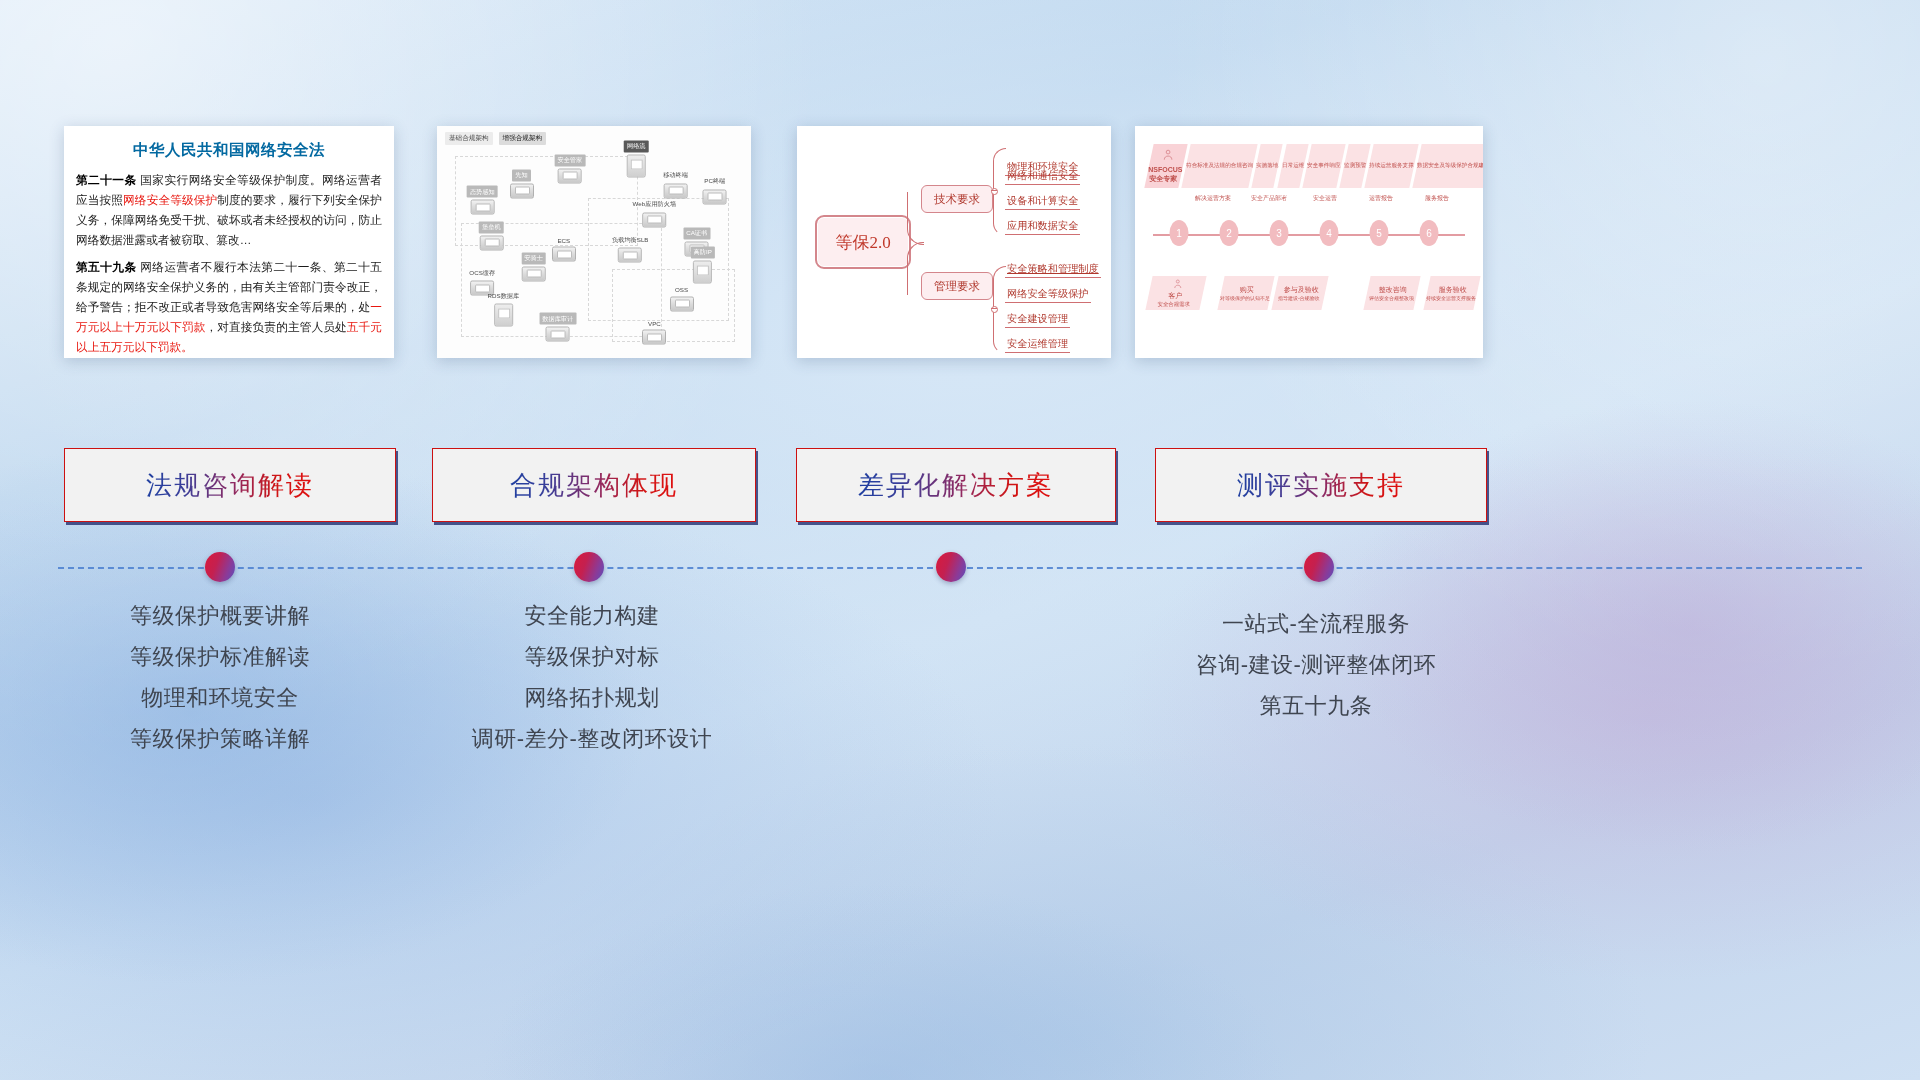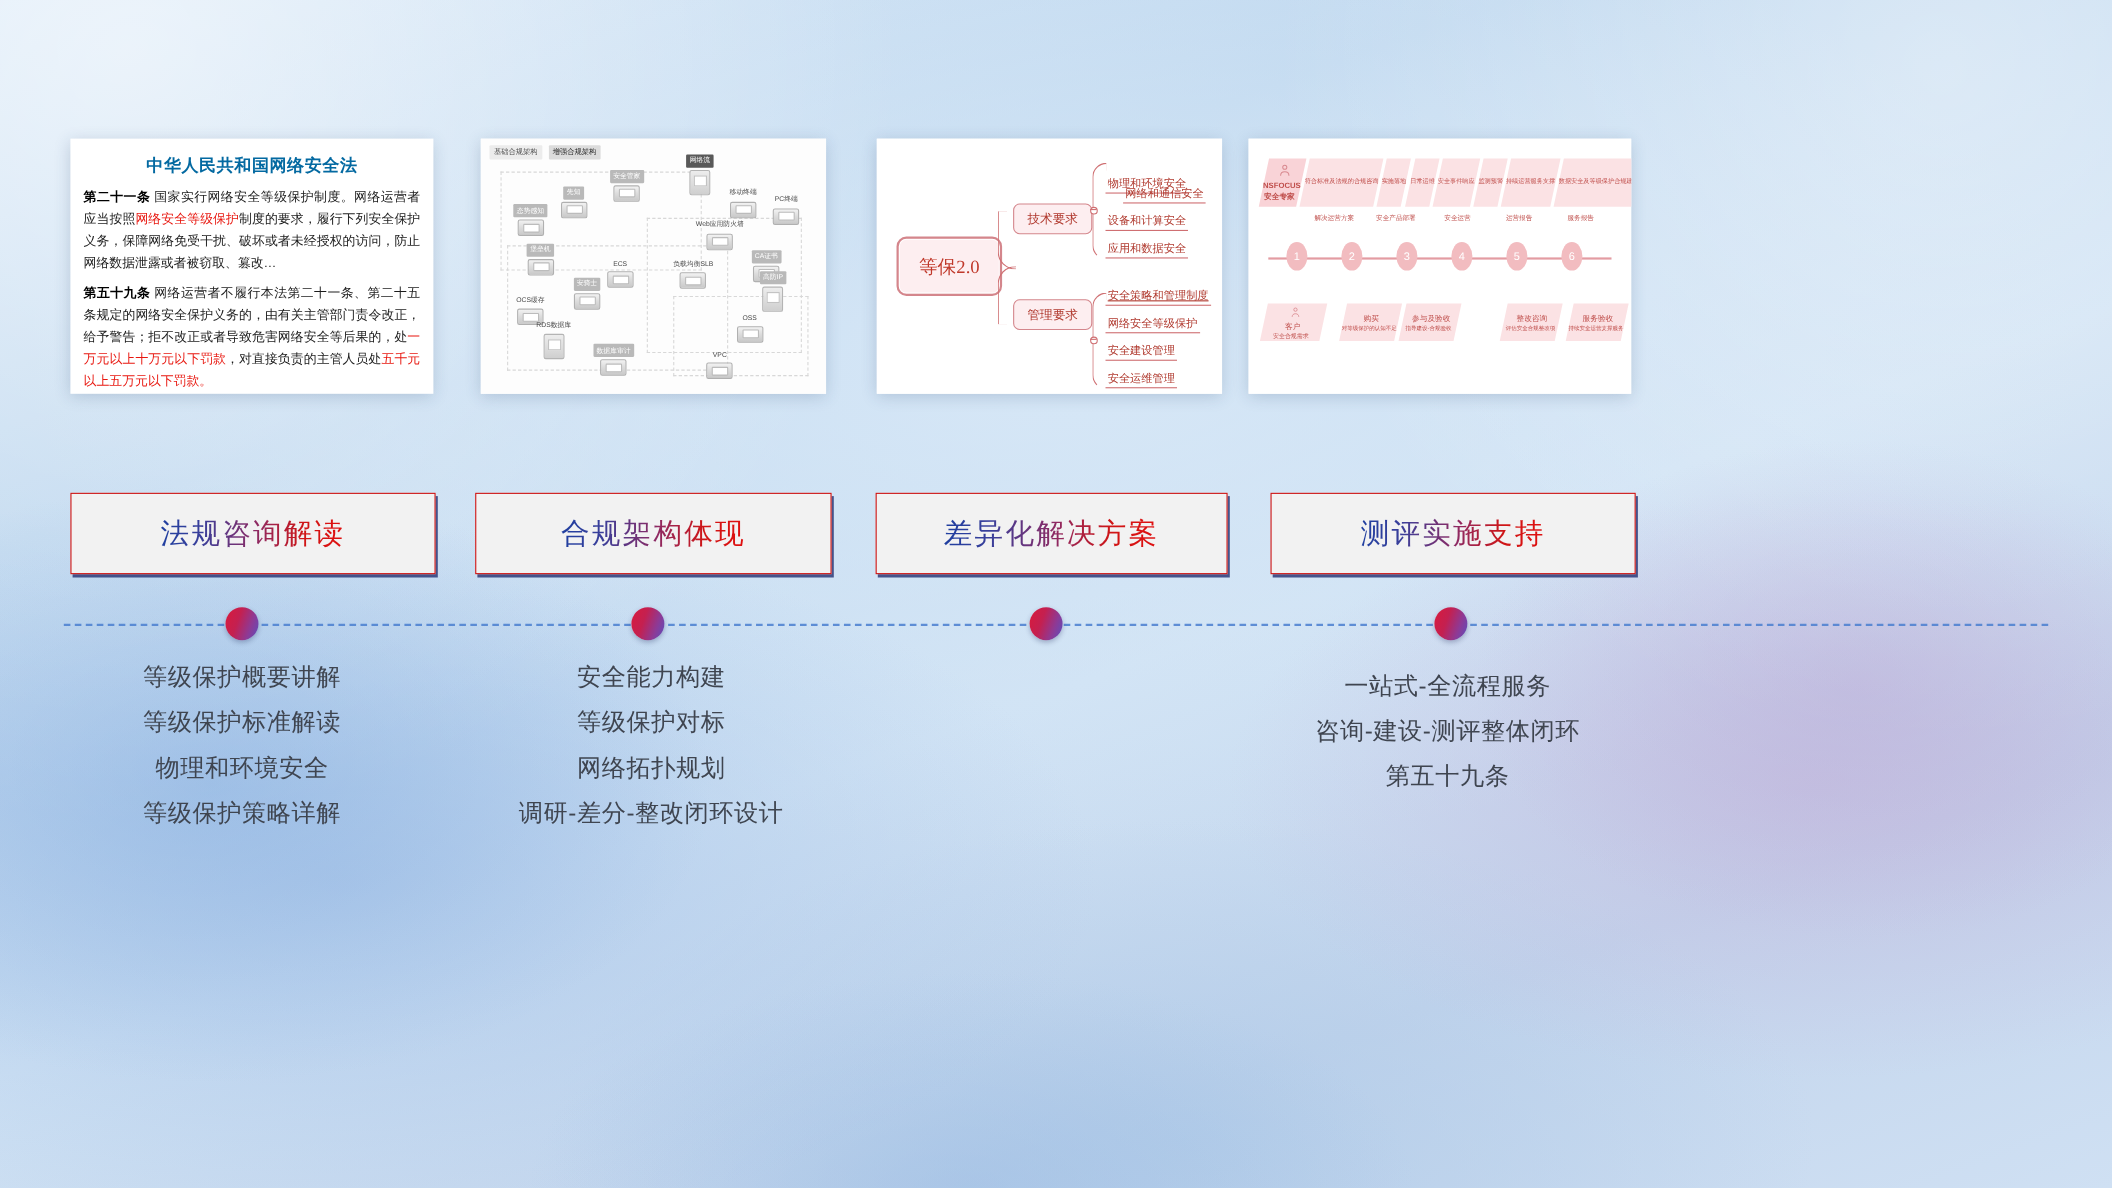--- a/index.html
+++ b/index.html
@@ -284,21 +284,21 @@
     </div>
   </div>
 
   <div class="card" id="card2">
     <div class="mind">
       <div class="mm-root">等保2.0</div>
       <div class="mm-branch" id="mmb0">技术要求</div>
       <div class="mm-branch" id="mmb1">管理要求</div>
       <div id="mm-extras">
           <div class="mm-leaf" style="left: 208px; top: 34px;">物理和环境安全</div>
-          <div class="mm-leaf" style="left: 208px; top: 43px; margin-left: 16px;">网络和通信安全</div>
+          <div class="mm-leaf" style="left: 208px; top: 43px;">网络和通信安全</div>
           <div class="mm-leaf" style="left: 208px; top: 68px;">设备和计算安全</div>
           <div class="mm-leaf" style="left: 208px; top: 93px;">应用和数据安全</div>
           <div class="mm-curve" style="left: 196px; top: 22px; width: 12px; height: 86px; border-radius: 14px 0px 0px 14px; border-right: none;"></div>
           <div class="mm-dot" style="left: 194px; top: 62px;"></div>
           <div class="mm-link" style="left: 194px; top: 64px; width: 6px;"></div>
           <div class="mm-leaf" style="left: 208px; top: 136px; text-decoration: underline;">安全策略和管理制度</div>
           <div class="mm-leaf" style="left: 208px; top: 161px;">网络安全等级保护</div>
           <div class="mm-leaf" style="left: 208px; top: 186px;">安全建设管理</div>
           <div class="mm-leaf" style="left: 208px; top: 211px;">安全运维管理</div>
           <div class="mm-curve" style="left: 196px; top: 140px; width: 12px; height: 86px; border-radius: 14px 0px 0px 14px; border-right: none;"></div>

